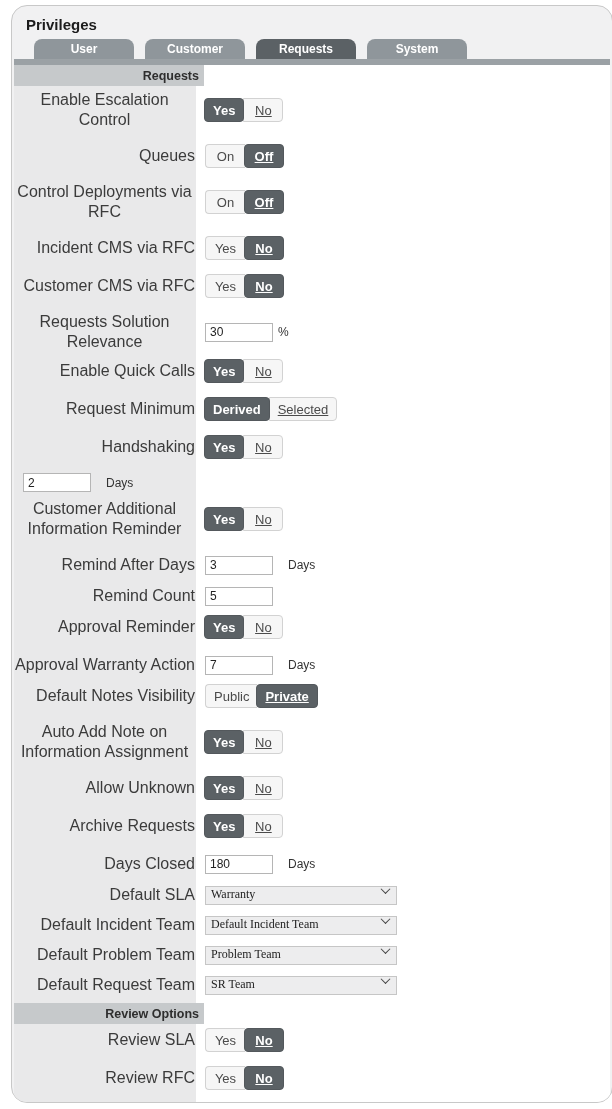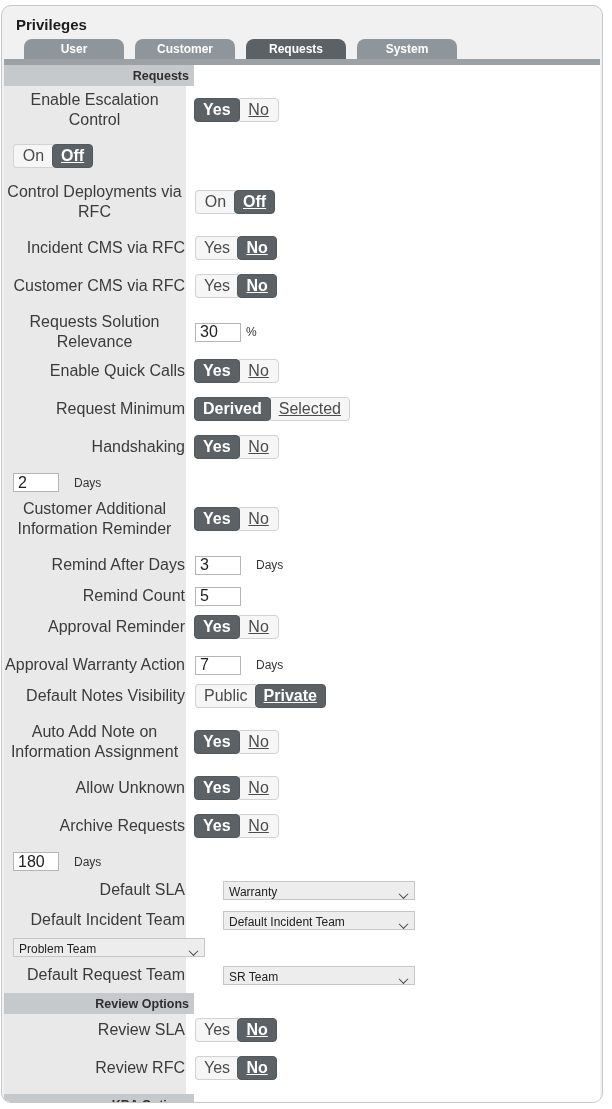--- a/index.html
+++ b/index.html
@@ -1,21 +1,21 @@
 <!DOCTYPE html>
 <html><head>
 <meta charset="utf-8">
 <style>
   * { margin:0; padding:0; box-sizing:border-box; }
   html,body { width:612px; background:#ffffff; font-family:"Liberation Sans", sans-serif; }
   body { height:1109px; position:relative; }
 
   .panel {
-    position:absolute; left:1px; top:5px; width:602px; height:1098px;
-    background:#f1f1f2; border:1px solid #c8c8c8; border-radius:10px;
+    position:absolute; left:11px; top:5px; width:602px; height:1098px;
+    background:#f1f1f2; border:1px solid #c8c8c8; border-radius:16px;
     overflow:hidden;
   }
   .panel-title {
     padding:10px 14px 4px 14px; font-size:15px; font-weight:bold; color:#1c1c1c;
     height:33px;
   }
 
   
   .tabs { margin-left:22px; height:20px; white-space:nowrap;text-decoration:underline; }
   .tab {
@@ -35,57 +35,57 @@
   }
   .section-bar {
     width:190px; height:21px; background:#c6c9cb; margin-bottom:4px;
     display:flex; align-items:center; justify-content:flex-end; padding-right:5px;
   }
   .section-bar span { font-size:12.5px; font-weight:bold; color:#2e2e2e; }
 
   .row { display:flex; align-items:center; }
   .row.toggle-row  { margin-bottom:14px; }
   .row.input-row   { margin-bottom:7px;  }
-  .row.select-row  { margin-bottom:6px;gap:28px;  }
+  .row.select-row  { margin-bottom:6px;  }
   .row:last-child  { margin-bottom:0; }
   .lbl {
     width:182px; min-height:24px; padding-right:1px; text-align:center;
     font-size:16px; color:#3b3b3b; line-height:1.25;
     display:flex; align-items:center; justify-content:flex-end;
   }
   .val { padding-left:9px; display:flex; align-items:center; }
 
   
   .tg { display:inline-flex; }
   .seg {
     min-width:40px; height:24px; padding:0 8px;
     display:flex; align-items:center; justify-content:center;
-    font-size:16px; color:#4b4b4b; background:#f6f6f6;
+    font-size:13px; color:#4b4b4b; background:#f6f6f6;
     border:1px solid #d2d2d2; cursor:pointer;
   }
   .seg:first-child { border-radius:4px 0 0 4px; border-right:none; }
   .seg:last-child  { border-radius:0 4px 4px 0;text-decoration:underline; }
   .seg.active {
     background:#5b6165; border:1px solid #53585c; color:#ffffff; font-weight:bold;
     border-radius:4px; margin:0 -1px; position:relative; z-index:1;
   }
 
   
   .txt {
-    width:46px; height:19px; border:1px solid #b5b5b5; background:#ffffff;
-    font-size:16px; font-family:"Liberation Sans", sans-serif; color:#222222;
+    width:68px; height:19px; border:1px solid #b5b5b5; background:#ffffff;
+    font-size:12px; font-family:"Liberation Sans", sans-serif; color:#222222;
     padding:0 4px;
   }
   .unit { font-size:12px; color:#333333; }
 
   
   .select {
     width:192px; height:19px; background:#ededee; border:1px solid #c6c6c6;
-    display:flex; align-items:flex-end; justify-content:space-between;
-    padding:0 7px 0 5px; cursor:pointer;
+    display:flex; align-items:flex-start; justify-content:space-between;
+    padding:0 7px 0 5px; cursor:pointer;font-family:Liberation Serif, serif;
   }
   .select .sel-text { font-size:12px; color:#222222; }
   .chev {
     width:7px; height:7px; border-right:1.6px solid #444444; border-bottom:1.6px solid #444444;
     transform:rotate(45deg) translate(-1px,-1px);
   }
 </style>
 </head>
 <body>
 
@@ -103,20 +103,21 @@
         <div class="row toggle-row">
           <div class="lbl">Enable Escalation Control</div>
           <div class="val">
             <div class="tg">
               <span class="seg active">Yes</span>
               <span class="seg">No</span>
             </div>
           </div>
         </div>
         <div class="row toggle-row">
+          <div class="lbl">Queues</div>
           <div class="val">
             <div class="tg">
               <span class="seg">On</span>
               <span class="seg active">Off</span>
             </div>
           </div>
         </div>
         <div class="row toggle-row">
           <div class="lbl">Control Deployments via RFC</div>
           <div class="val">
@@ -252,20 +253,21 @@
         <div class="row toggle-row">
           <div class="lbl">Archive Requests</div>
           <div class="val">
             <div class="tg">
               <span class="seg active">Yes</span>
               <span class="seg">No</span>
             </div>
           </div>
         </div>
         <div class="row input-row">
+          <div class="lbl">Days Closed</div>
           <div class="val">
             <input class="txt" type="text" value="180" style="">
             <span class="unit" style="margin-left: 15px;">Days</span>
           </div>
         </div>
         <div class="row select-row">
           <div class="lbl">Default SLA</div>
           <div class="val">
             <div class="select">
               <span class="sel-text">Warranty</span>
@@ -276,20 +278,21 @@
         <div class="row select-row">
           <div class="lbl">Default Incident Team</div>
           <div class="val">
             <div class="select">
               <span class="sel-text">Default Incident Team</span>
               <span class="chev"></span>
             </div>
           </div>
         </div>
         <div class="row select-row">
+          <div class="lbl">Default Problem Team</div>
           <div class="val">
             <div class="select">
               <span class="sel-text">Problem Team</span>
               <span class="chev"></span>
             </div>
           </div>
         </div>
         <div class="row select-row">
           <div class="lbl">Default Request Team</div>
           <div class="val">

